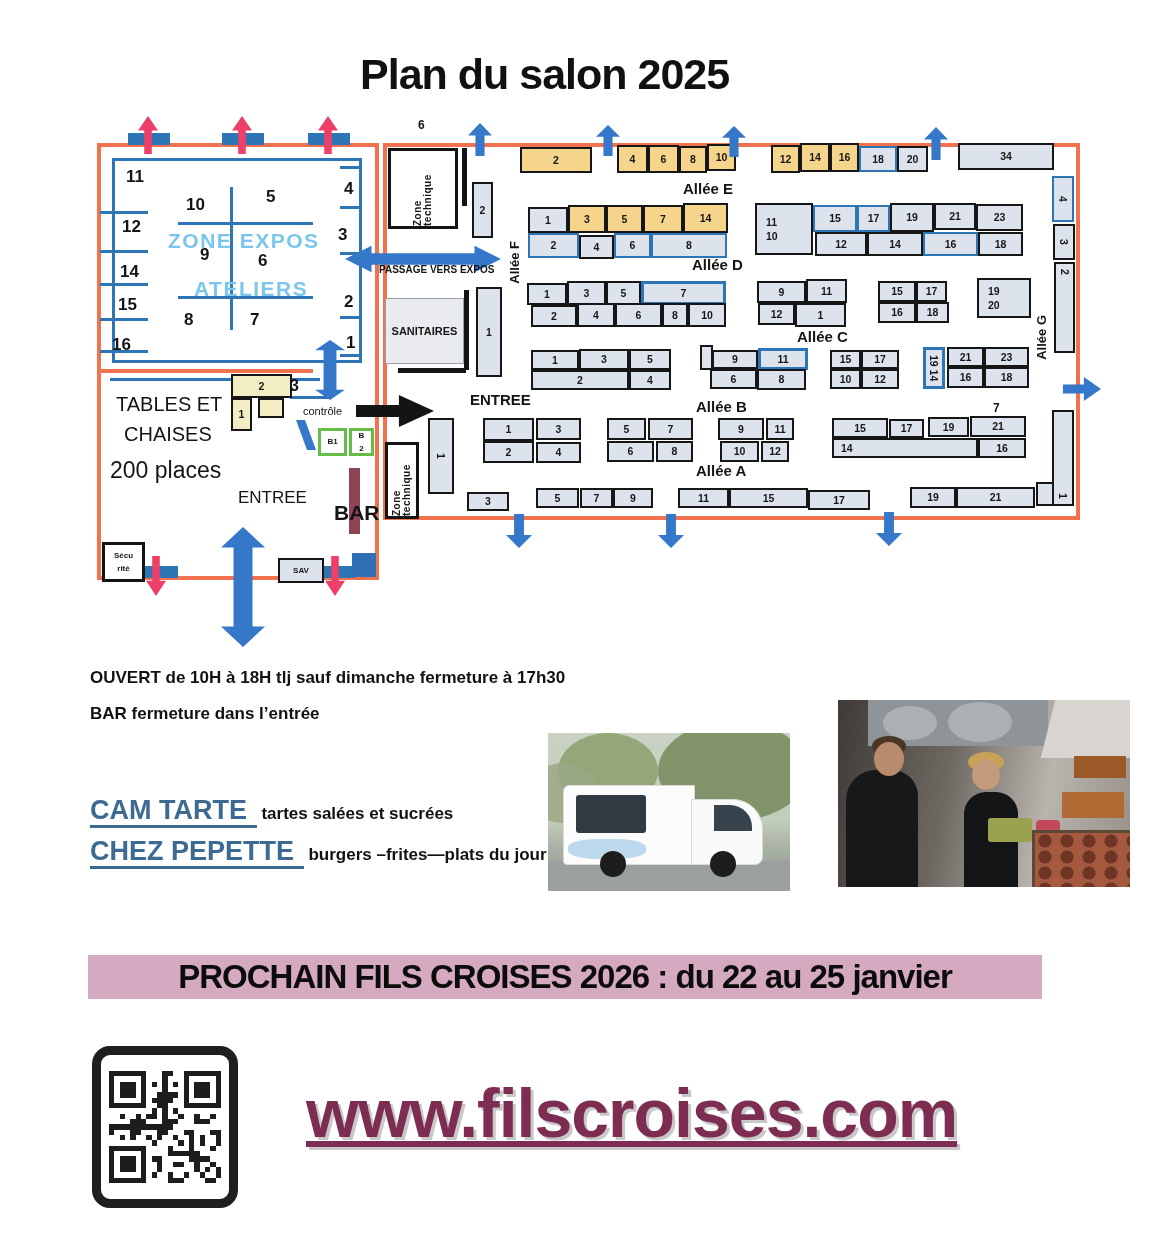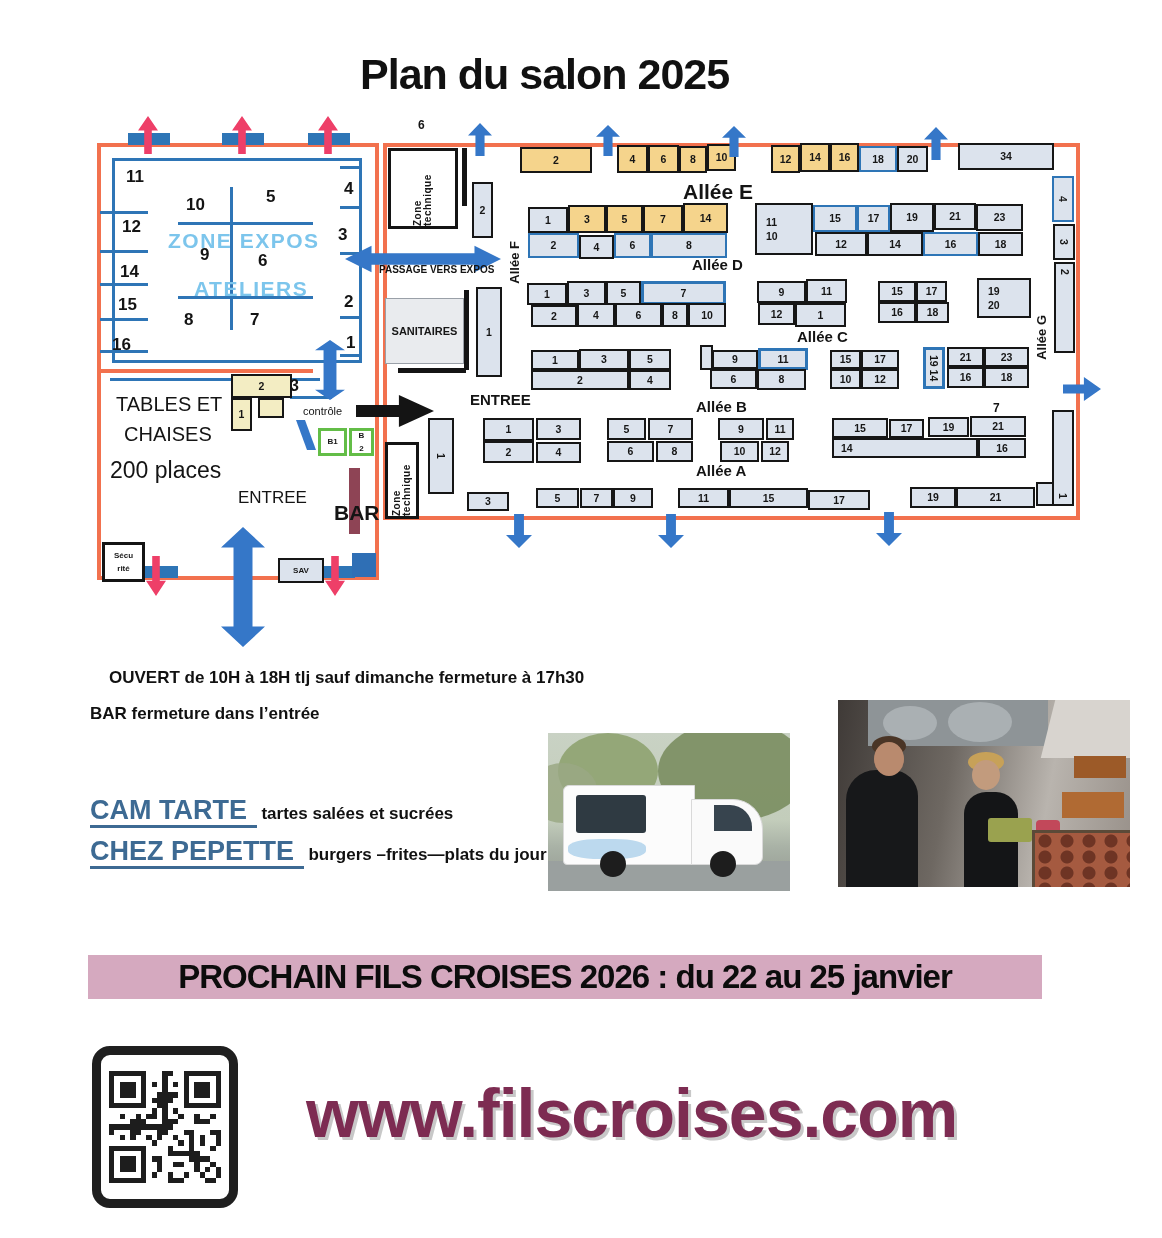--- a/index.html
+++ b/index.html
@@ -501,31 +501,31 @@
       <div class="ptext tn" style="left: 116px; top: 394px; font-size: 20px;">TABLES ET</div>
       <div class="ptext tn" style="left: 124px; top: 424px; font-size: 20px;">CHAISES</div>
       <div class="ptext tn" style="left: 110px; top: 459px; font-size: 23px;">200 places</div>
       <div class="ptext tn" style="left: 238px; top: 489px; font-size: 17px;">ENTREE</div>
       <div class="ptext" style="left: 290px; top: 378px; font-size: 16px;">3</div>
       <div class="ptext tn" style="left: 303px; top: 406px; font-size: 11px;">contrôle</div>
       <div class="ptext" style="left: 334px; top: 502px; font-size: 21px;">BAR</div>
       <div class="ptext" style="left: 418px; top: 119px; font-size: 12px;">6</div>
       <div class="ptext" style="left: 379px; top: 265px; font-size: 10px;">PASSAGE VERS EXPOS</div>
       <div class="ptext" style="left: 470px; top: 392px; font-size: 15px;">ENTREE</div>
-      <div class="ptext" style="left: 683px; top: 181px; font-size: 21px;">Allée E</div>
+      <div class="ptext" style="left: 683px; top: 181px; font-size: 15px;">Allée E</div>
       <div class="ptext" style="left: 692px; top: 257px; font-size: 15px;">Allée D</div>
       <div class="ptext" style="left: 797px; top: 329px; font-size: 15px;">Allée C</div>
       <div class="ptext" style="left: 696px; top: 399px; font-size: 15px;">Allée B</div>
       <div class="ptext" style="left: 696px; top: 463px; font-size: 15px;">Allée A</div>
       <div class="ptext" style="left: 993px; top: 402px; font-size: 12px;">7</div>
       <div class="ptext vrot" style="left: 508px; top: 241px; font-size: 13px;">Allée F</div>
       <div class="ptext vrot" style="left: 1035px; top: 315px; font-size: 13px;">Allée G</div>
     </div>
 
-  <div class="infoline" style="top:668px;margin-left:19px;">OUVERT de 10H à 18H tlj sauf dimanche fermeture à 17h30</div>
+  <div class="infoline" style="top:668px;">OUVERT de 10H à 18H tlj sauf dimanche fermeture à 17h30</div>
   <div class="infoline" style="top:704px;">BAR fermeture dans l’entrée</div>
 
   <div class="ft-line" style="top:836px;">
     <span class="ft-name">CHEZ PEPETTE</span>
     <span class="ft-desc">burgers –frites—plats du jour</span>
   </div>
   <div class="ft-line" style="top:795px;">
     <span class="ft-name">CAM TARTE</span>
     <span class="ft-desc">tartes salées et sucrées</span>
   </div>
@@ -678,15 +678,15 @@
         <rect x="17" y="19" width="1" height="1" fill="#1d1d1d"></rect>
         <rect x="20" y="19" width="1" height="1" fill="#1d1d1d"></rect>
         <rect x="11" y="20" width="1" height="1" fill="#1d1d1d"></rect>
         <rect x="12" y="20" width="1" height="1" fill="#1d1d1d"></rect>
         <rect x="13" y="20" width="1" height="1" fill="#1d1d1d"></rect>
         <rect x="18" y="20" width="1" height="1" fill="#1d1d1d"></rect>
         <rect x="19" y="20" width="1" height="1" fill="#1d1d1d"></rect>
       </svg>
   </div>
 
-  <div class="website" style="color: rgb(125, 44, 82);">www.filscroises.com</div>
+  <div class="website" style="color: rgb(125, 44, 82); text-decoration: underline;">www.filscroises.com</div>
 
 </div>
 
 </body></html>

